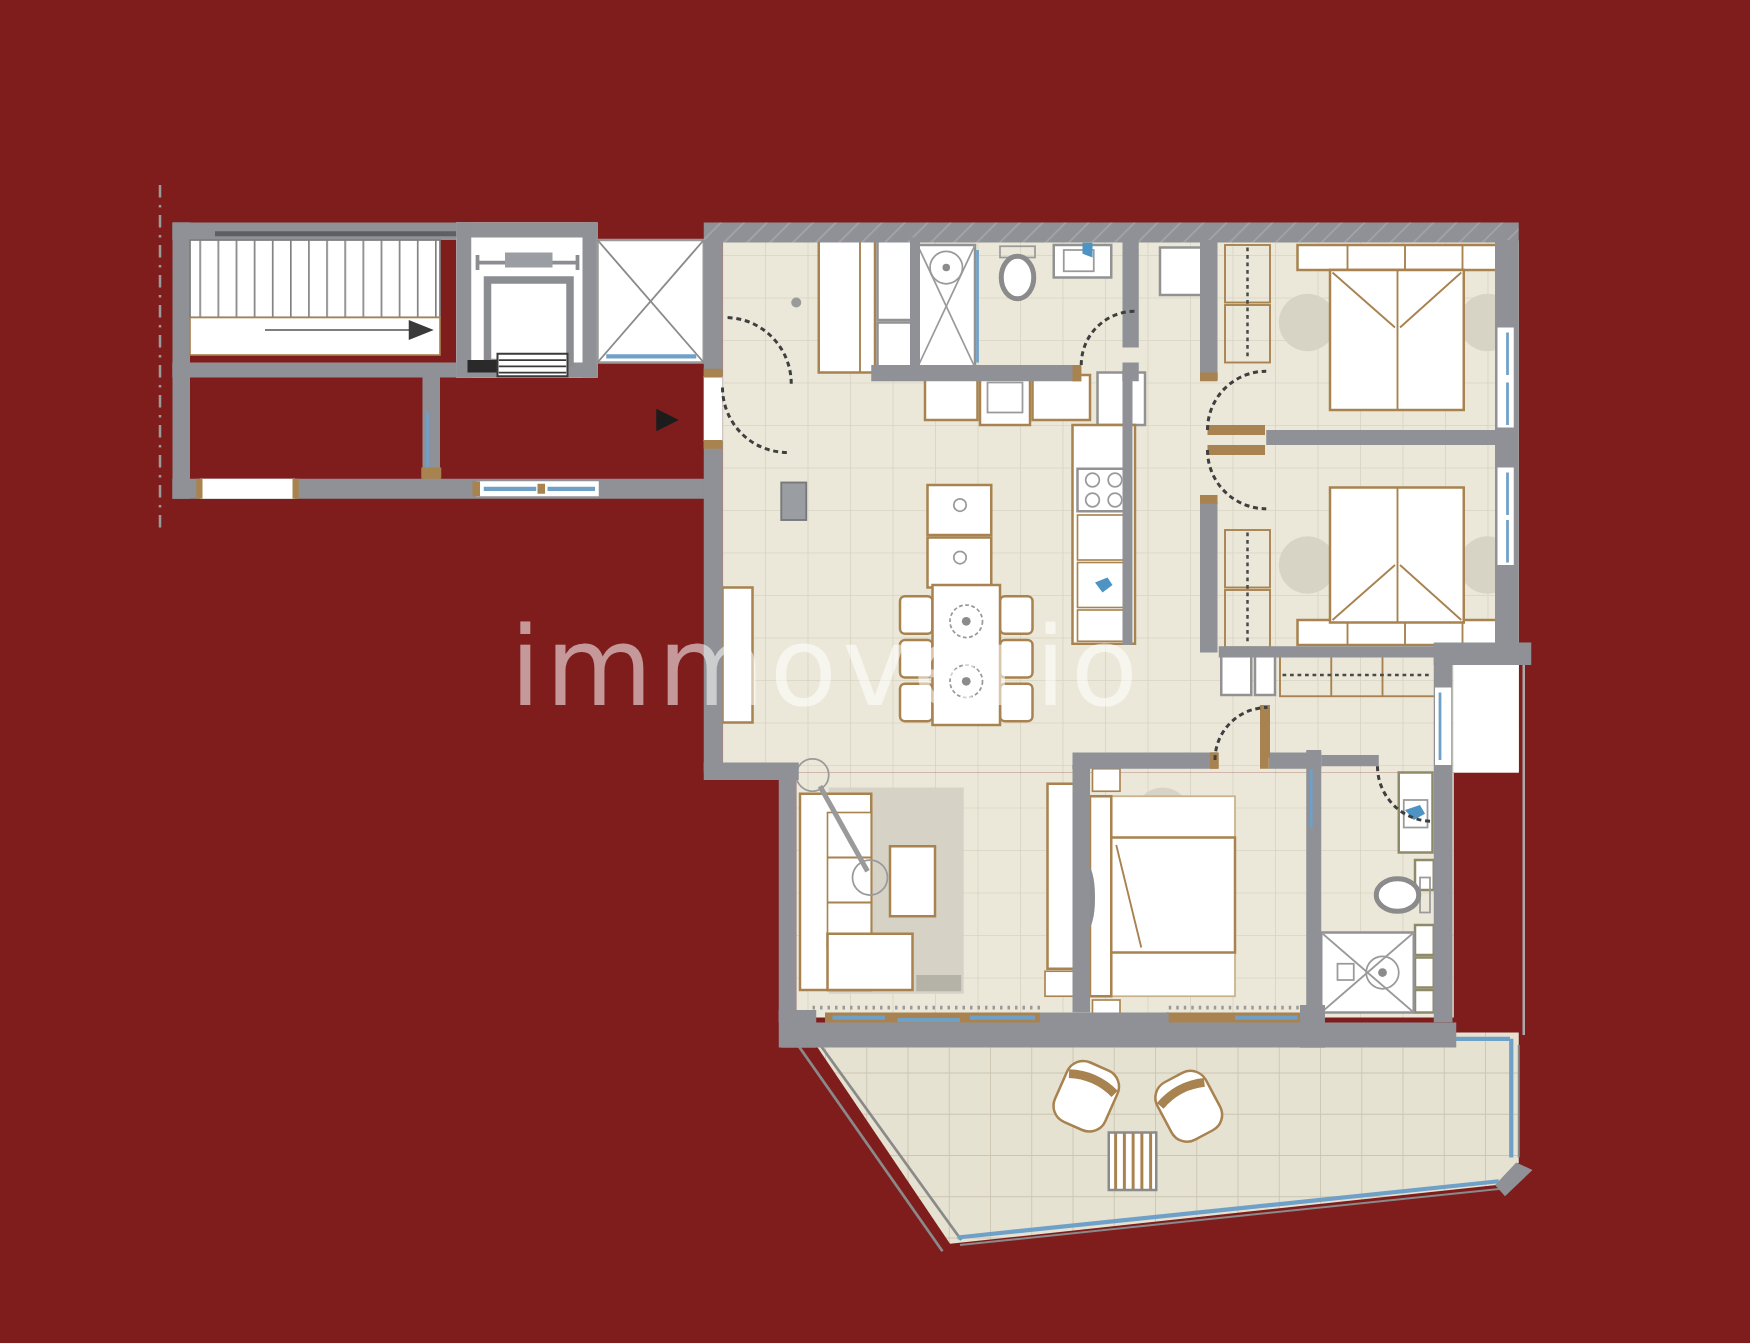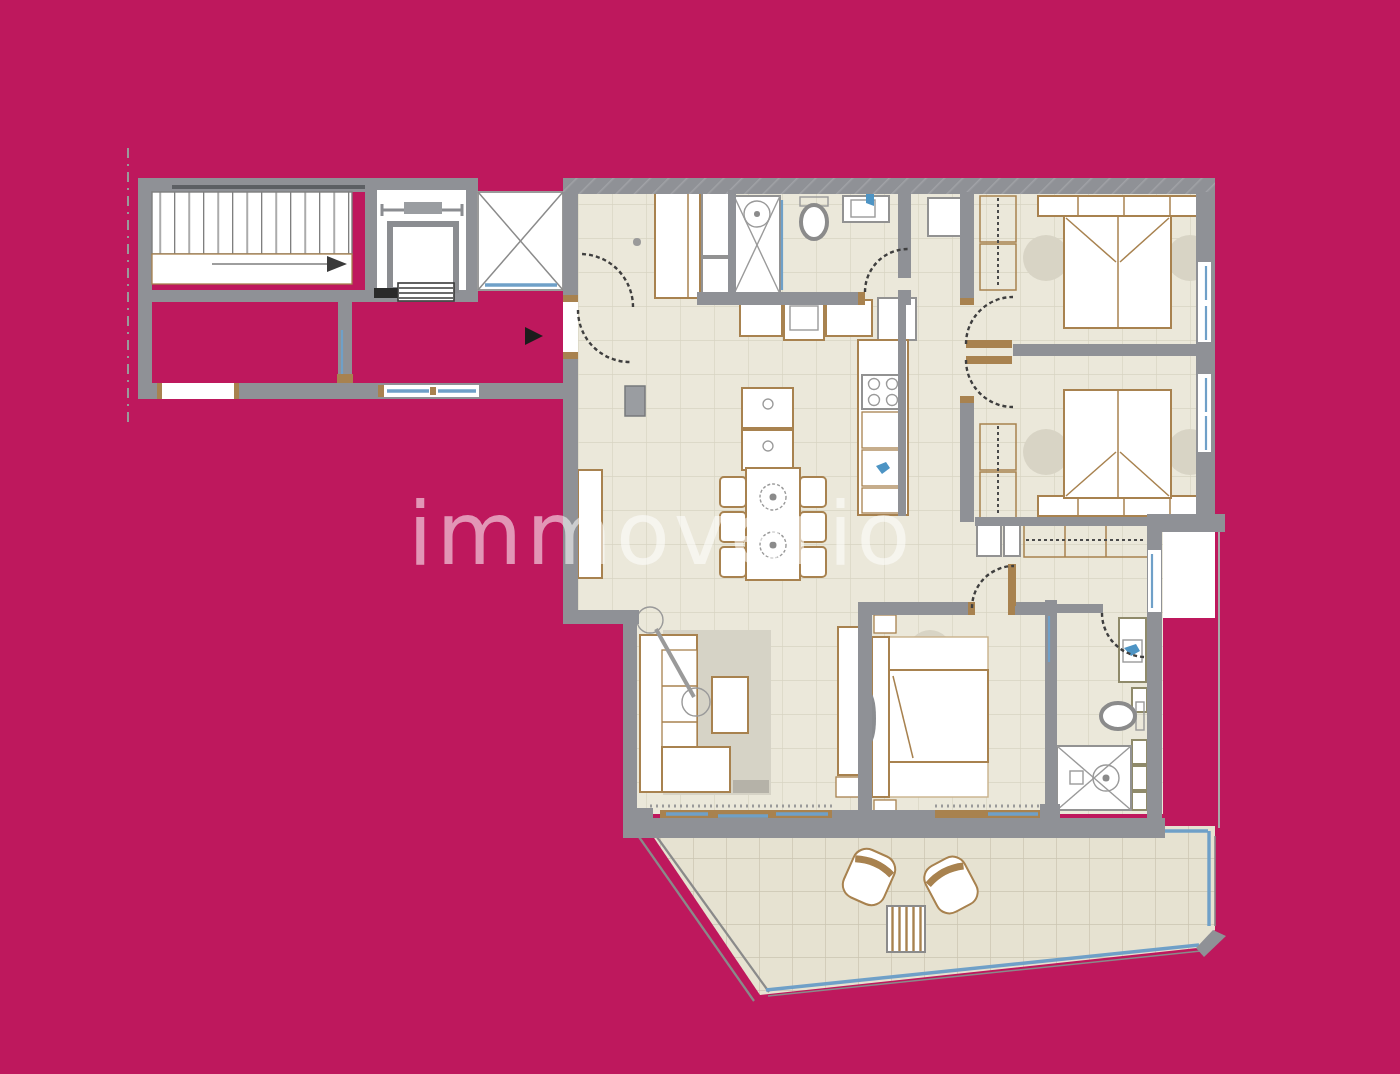--- a/index.html
+++ b/index.html
@@ -1,16 +1,16 @@
 <!DOCTYPE html>
 <html style="--wall: #8f9196; --wall_hatch: #a5a7ab; --floor: #ebe8da; --floor_grid: #d8d4c2; --terrace_floor: #e6e2d1; --terrace_grid: #cbc5b1; --furniture_outline: #a8824f; --fixture_outline: #929292; --window: #6fa0c8; --door_arc: #3f3f3f; --rug: #d6d3c6; --shadow: #d8d4c5; --boundary_dash: #9a9a9a; --entrance_arrow: #1c1c1c;"><head>
 <meta charset="utf-8">
 <style>
   html,body{margin:0;padding:0;background:#fff;}
-  .stage{position:relative;width:1400px;height:1074px;background:#be185d;overflow:hidden;
+  .stage{position:relative;width:1400px;height:1074px;background:#7f1d1d;overflow:hidden;
          font-family:"DejaVu Sans","Liberation Sans",sans-serif;}
   svg{position:absolute;left:0;top:0;}
   
   .wall{fill:var(--wall,#8f9196);}
   .sb{fill:#ffffff;stroke:var(--furniture_outline,#a8824f);stroke-width:2;}
   .sb1{fill:#ffffff;stroke:var(--furniture_outline,#a8824f);stroke-width:1.3;}
   .bl{stroke:var(--furniture_outline,#a8824f);stroke-width:1.5;fill:none;}
   .sg{fill:#ffffff;stroke:#929292;stroke-width:2;}
   .sgt{stroke:#9a9a9a;stroke-width:1.4;fill:none;}
   .glass{stroke:var(--window,#6fa0c8);stroke-width:3.4;fill:none;}

